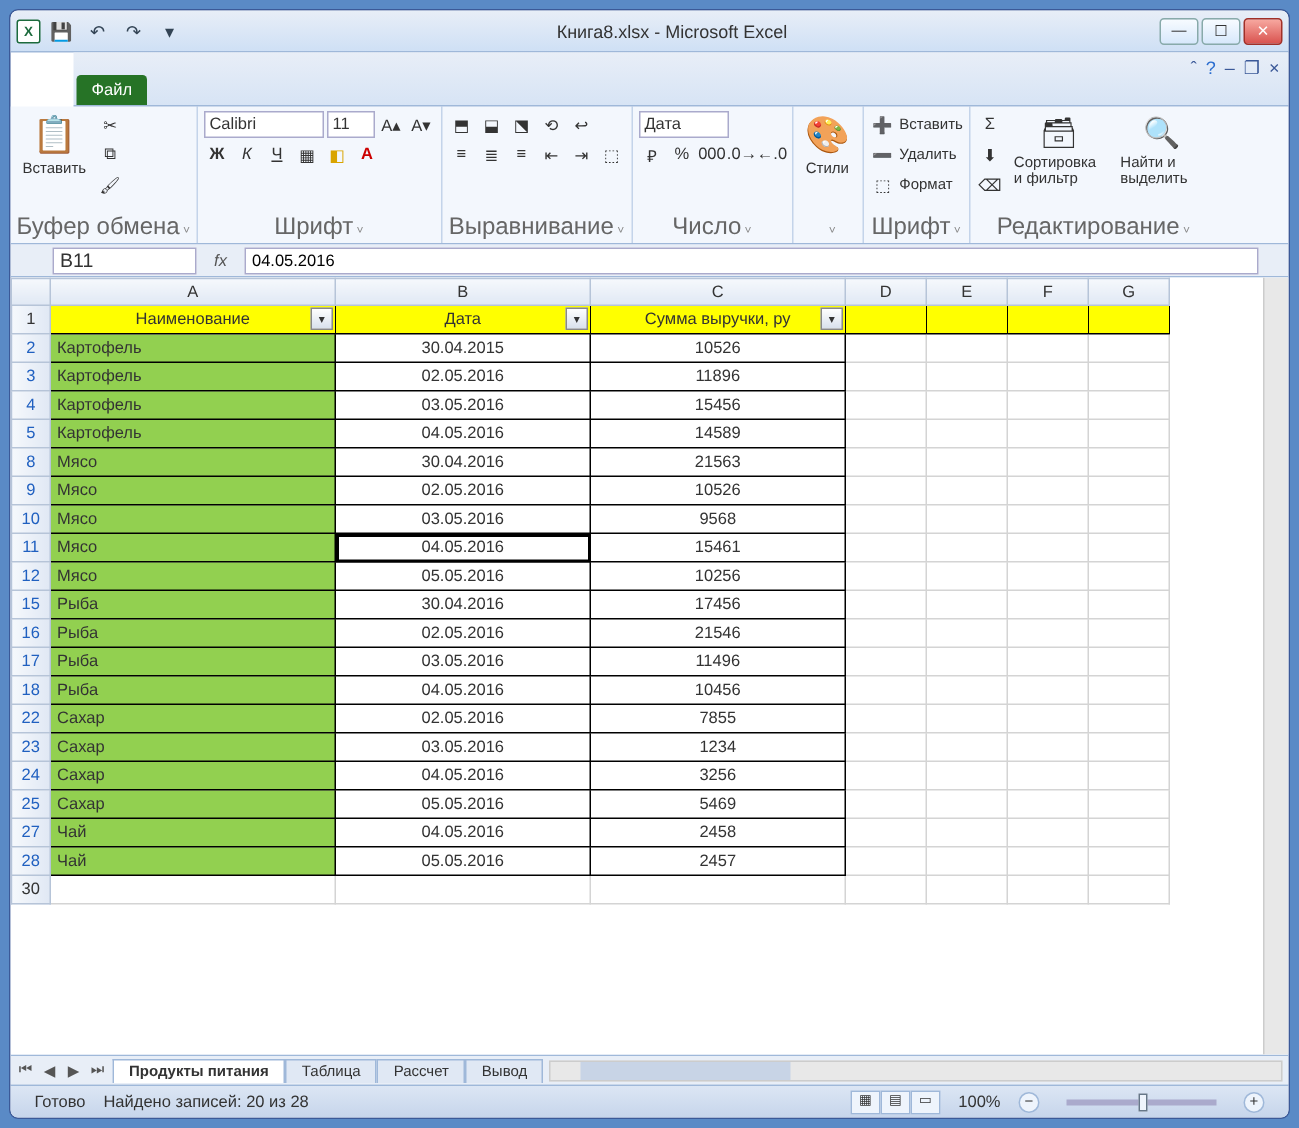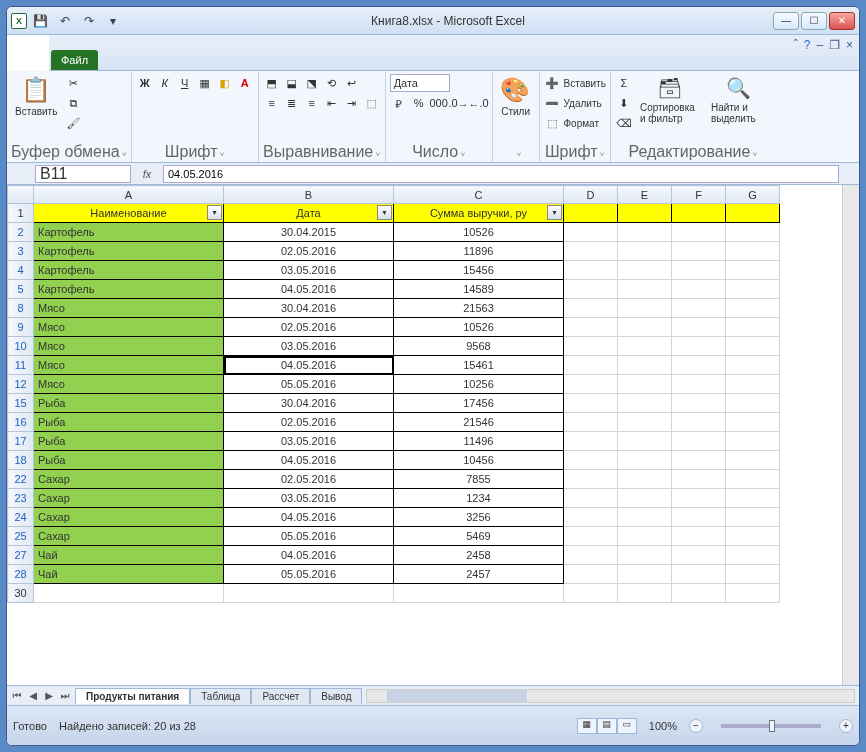--- a/index.html
+++ b/index.html
@@ -35,21 +35,21 @@
   .col { display: flex; flex-direction: column; gap: 2px; }
   .row { display: flex; gap: 2px; align-items: center; }
   .sbtn { width: 18px; height: 18px; display: flex; align-items: center; justify-content: center; font-size: 11px; border: 1px solid transparent; cursor: pointer; }
   .combo { height: 18px; border: 1px solid #aac; background: #fff; font-size: 11px; padding: 0 3px; display: flex; align-items: center; }
   .combo.font { width: 80px; }
   .combo.size { width: 32px; }
   .combo.numfmt { width: 60px; }
   
   
   .fbar { height: 22px; background: #e8eef7; border-bottom: 1px solid #9fb8d9; display: flex; align-items: center; }
-  .namebox { width: 96px; height: 18px; background: #fff; border: 1px solid #aac; margin-left: 28px; font-size: 16px; padding: 0 4px; display: flex; align-items: center; }
+  .namebox { width: 96px; height: 18px; background: #fff; border: 1px solid #aac; margin-left: 28px; font-size: 13px; padding: 0 4px; display: flex; align-items: center; }
   .fx { width: 20px; text-align: center; font-style: italic; color: #555; margin: 0 6px; }
   .formula-input { flex: 1; height: 18px; background: #fff; border: 1px solid #aac; font-size: 11px; padding: 0 4px; margin-right: 20px; }
   
   
   .grid-wrap { flex: 1; overflow: hidden; position: relative; background: #fff; display: flex; }
   .grid { flex: 1; overflow: auto; }
   table.sheet { border-collapse: collapse; }
   .colhdr th { background: linear-gradient(#f5f8fc,#e0e8f4); border: 1px solid #b6c4d8; font-weight: normal; font-size: 11px; color: #333; height: 18px; }
   .colhdr th.corner { width: 26px; }
   .rowhdr { background: linear-gradient(90deg,#f5f8fc,#e0e8f4); border: 1px solid #b6c4d8; font-weight: normal; font-size: 11px; color: #333; width: 26px; text-align: center; }
@@ -66,21 +66,21 @@
   
   .sheet-bar { height: 20px; background: #e8eef7; border-top: 1px solid #9fb8d9; display: flex; align-items: center; font-size: 10px; }
   .nav-btns { display: flex; padding: 0 2px; }
   .nav-btns span { width: 16px; text-align: center; cursor: pointer; color: #555; }
   .stab { padding: 2px 10px; background: #e0e8f4; border: 1px solid #9fb8d9; border-bottom: none; cursor: pointer; }
   .stab.active { background: #fff; font-weight: bold; }
   .hscroll { flex: 1; height: 14px; background: #e8e8e8; margin: 0 4px; border: 1px solid #ccc; position: relative; }
   .hthumb { position: absolute; left: 20px; width: 140px; height: 100%; background: #c8d4e6; }
   
   
-  .status { height: 40px; background: linear-gradient(#dce6f4,#c6d5eb); border-top: 1px solid #9fb8d9; display: flex; align-items: center; font-size: 11px; padding: 0 6px; gap: 12px; justify-content: flex-end; }
+  .status { height: 22px; background: linear-gradient(#dce6f4,#c6d5eb); border-top: 1px solid #9fb8d9; display: flex; align-items: center; font-size: 11px; padding: 0 16px; gap: 12px; justify-content: flex-end; }
   .status .spacer { flex: 1; }
   .view-btns span { display: inline-block; width: 20px; height: 16px; border: 1px solid #9fb8d9; background: #eef4fc; text-align: center; font-size: 9px; cursor: pointer; }
   .zoom-slider { width: 100px; height: 4px; background: #aac; position: relative; margin: 0 6px; }
   .zoom-slider .th { position: absolute; left: 48px; top: -4px; width: 6px; height: 12px; background: #eef4fc; border: 1px solid #678; }
   .zbtn { width: 14px; height: 14px; border: 1px solid #9fb8d9; border-radius: 7px; background: #eef4fc; text-align: center; font-size: 10px; line-height: 12px; cursor: pointer; }
 </style>
 </head>
 <body>
 
 <div class="window">
@@ -122,20 +122,26 @@
         <div class="col">
           <div class="sbtn">✂</div>
           <div class="sbtn">⧉</div>
           <div class="sbtn">🖌</div>
         </div>
       </div>
       <div class="group-label">Буфер обмена</div>
     </div>
     <div class="group">
       <div class="group-body col">
+        <div class="row">
+          <div class="combo font">Calibri</div>
+          <div class="combo size">11</div>
+          <div class="sbtn">A▴</div>
+          <div class="sbtn">A▾</div>
+        </div>
         <div class="row">
           <div class="sbtn">
               <b>Ж</b>
             </div>
           <div class="sbtn">
               <i>К</i>
             </div>
           <div class="sbtn">
               <u>Ч</u>
             </div>

